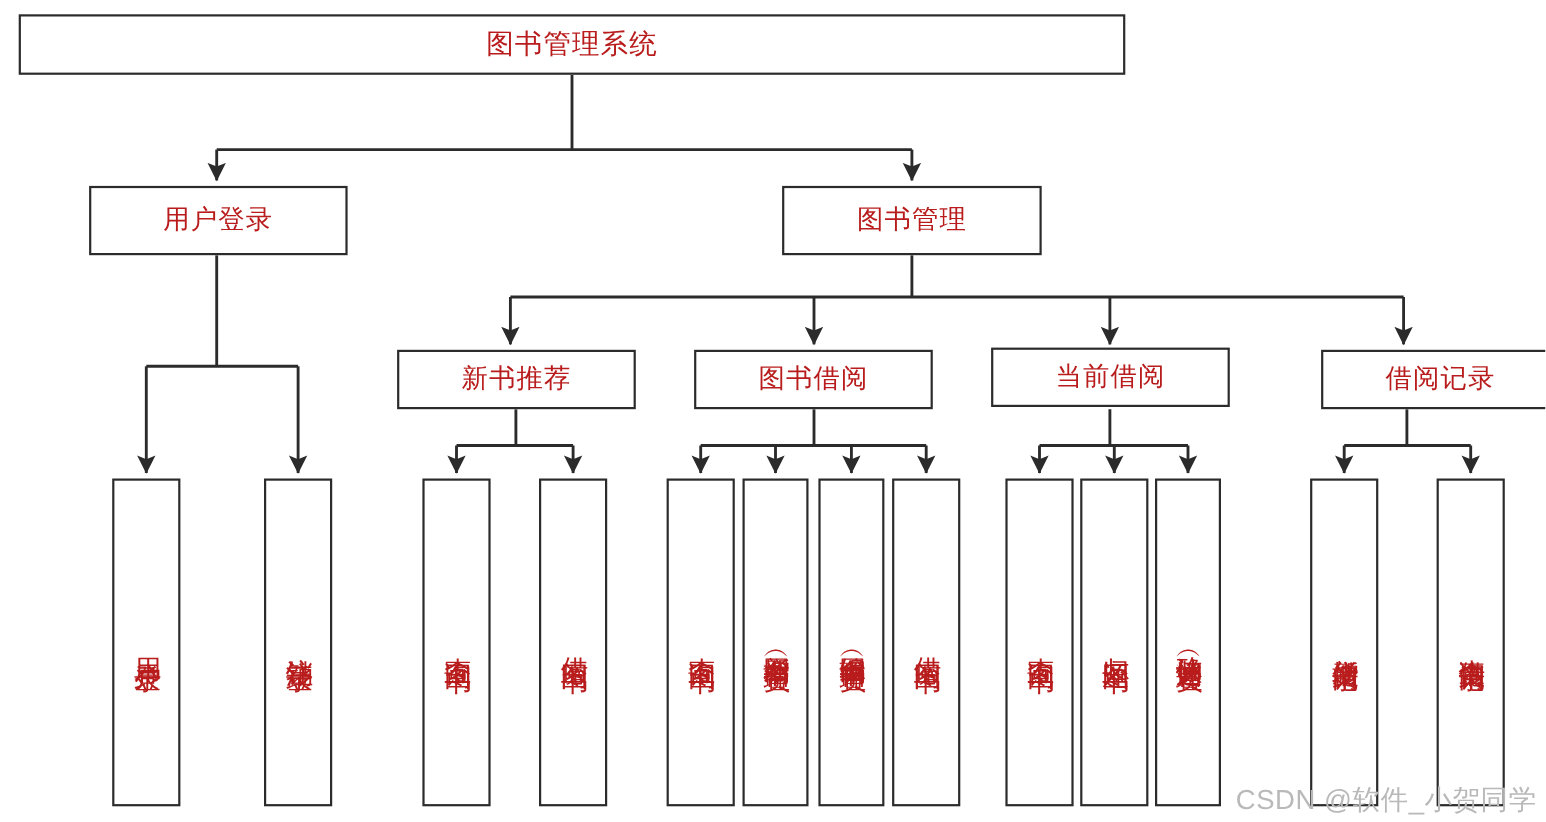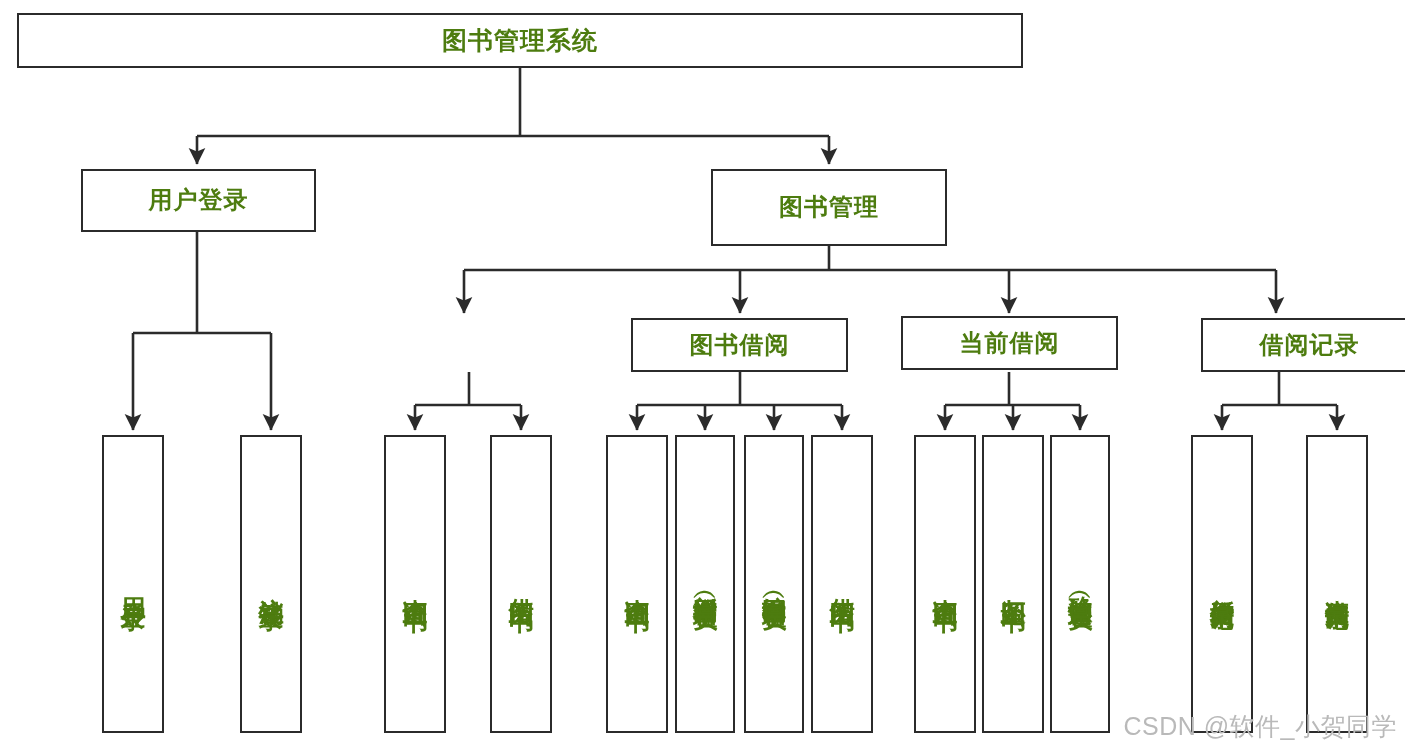--- a/index.html
+++ b/index.html
@@ -25,22 +25,21 @@
     height: 747px;
   }
   .node {
     position: absolute;
     box-sizing: border-box;
     border: 2.5px solid #2b2b2b;
     background: #ffffff;
     display: flex;
     align-items: center;
     justify-content: center;
-    color: #4d7c0f;
-    font-weight: bold;
+    color: #b91c1c;
   }
   .node.h .label {
     font-size: 24px;
     line-height: 1.1;
     letter-spacing: 1px;
     white-space: nowrap;
   }
   .node.v {
     align-items: center;
     justify-content: center;
@@ -123,24 +122,27 @@
     </g>
   </svg>
 
   <div class="node h" id="root" style="left:17px; top:13px; width:1006px; height:55px;">
     <span class="label">图书管理系统</span>
   </div>
 
   <div class="node h" style="left:81px; top:169px; width:235px; height:63px;">
     <span class="label">用户登录</span>
   </div>
-  <div class="node h" style="left:711px; top:169px; width:236px; height:77px;">
+  <div class="node h" style="left:711px; top:169px; width:236px; height:63px;">
     <span class="label">图书管理</span>
   </div>
 
+  <div class="node h" style="left:361px; top:318px; width:217px; height:54px;">
+    <span class="label">新书推荐</span>
+  </div>
   <div class="node h" style="left:631px; top:318px; width:217px; height:54px;">
     <span class="label">图书借阅</span>
   </div>
   <div class="node h" style="left:901px; top:316px; width:217px; height:54px;">
     <span class="label">当前借阅</span>
   </div>
   <div class="node h" style="left:1201px; top:318px; width:217px; height:54px;">
     <span class="label">借阅记录</span>
   </div>
 

